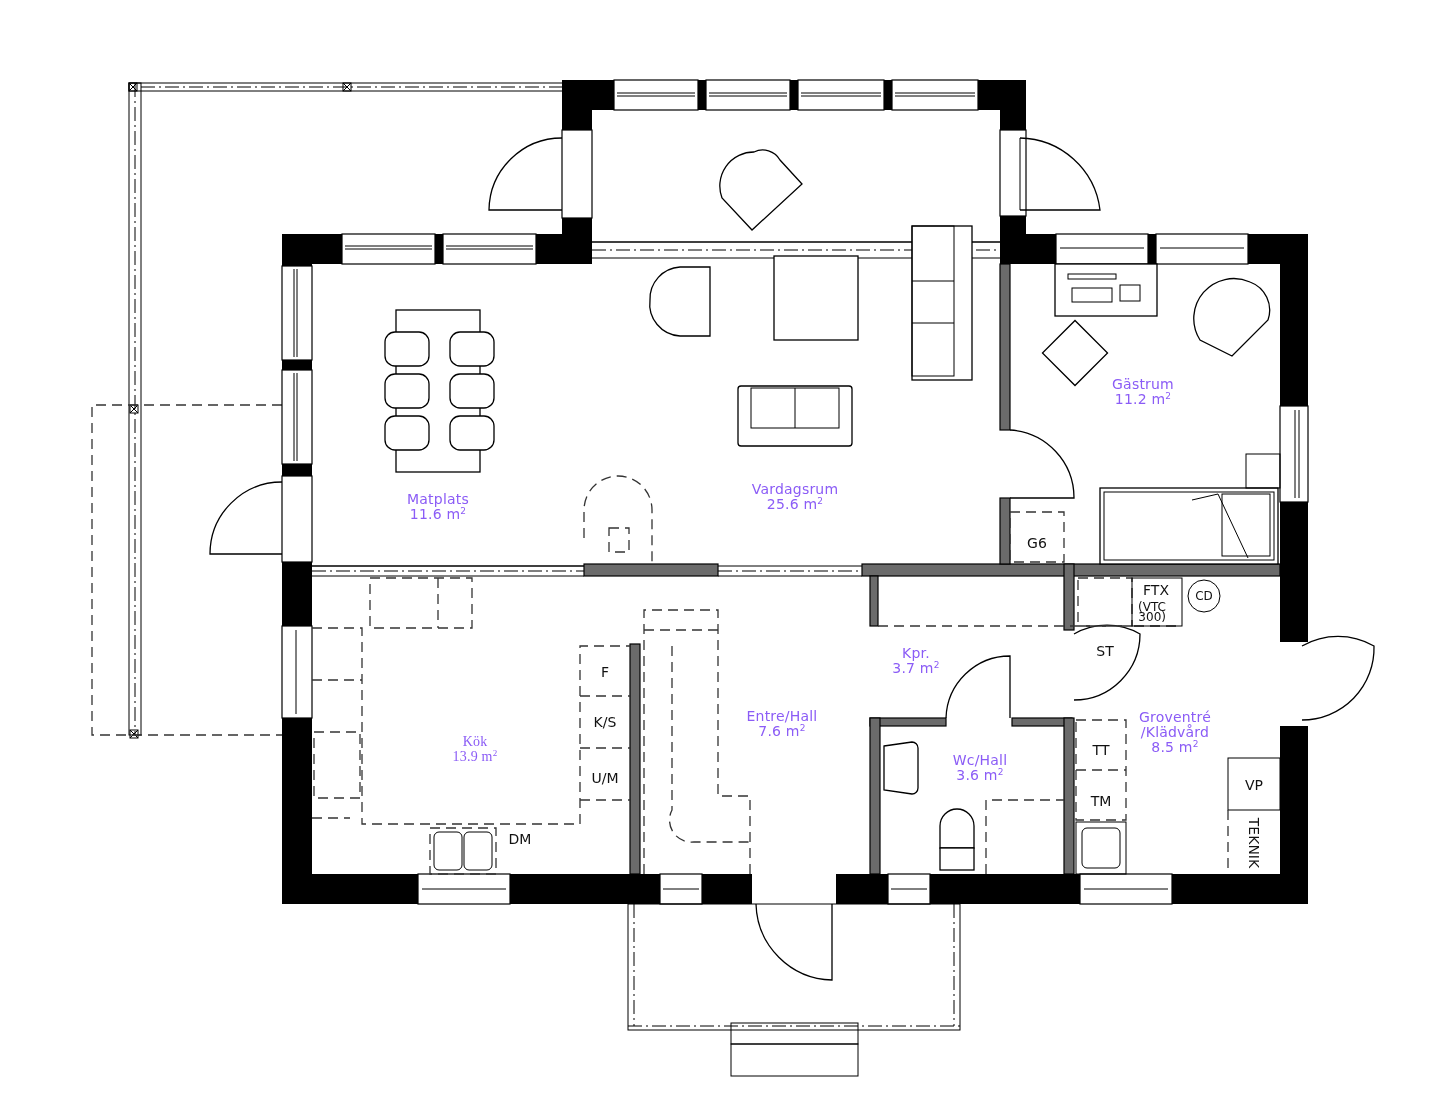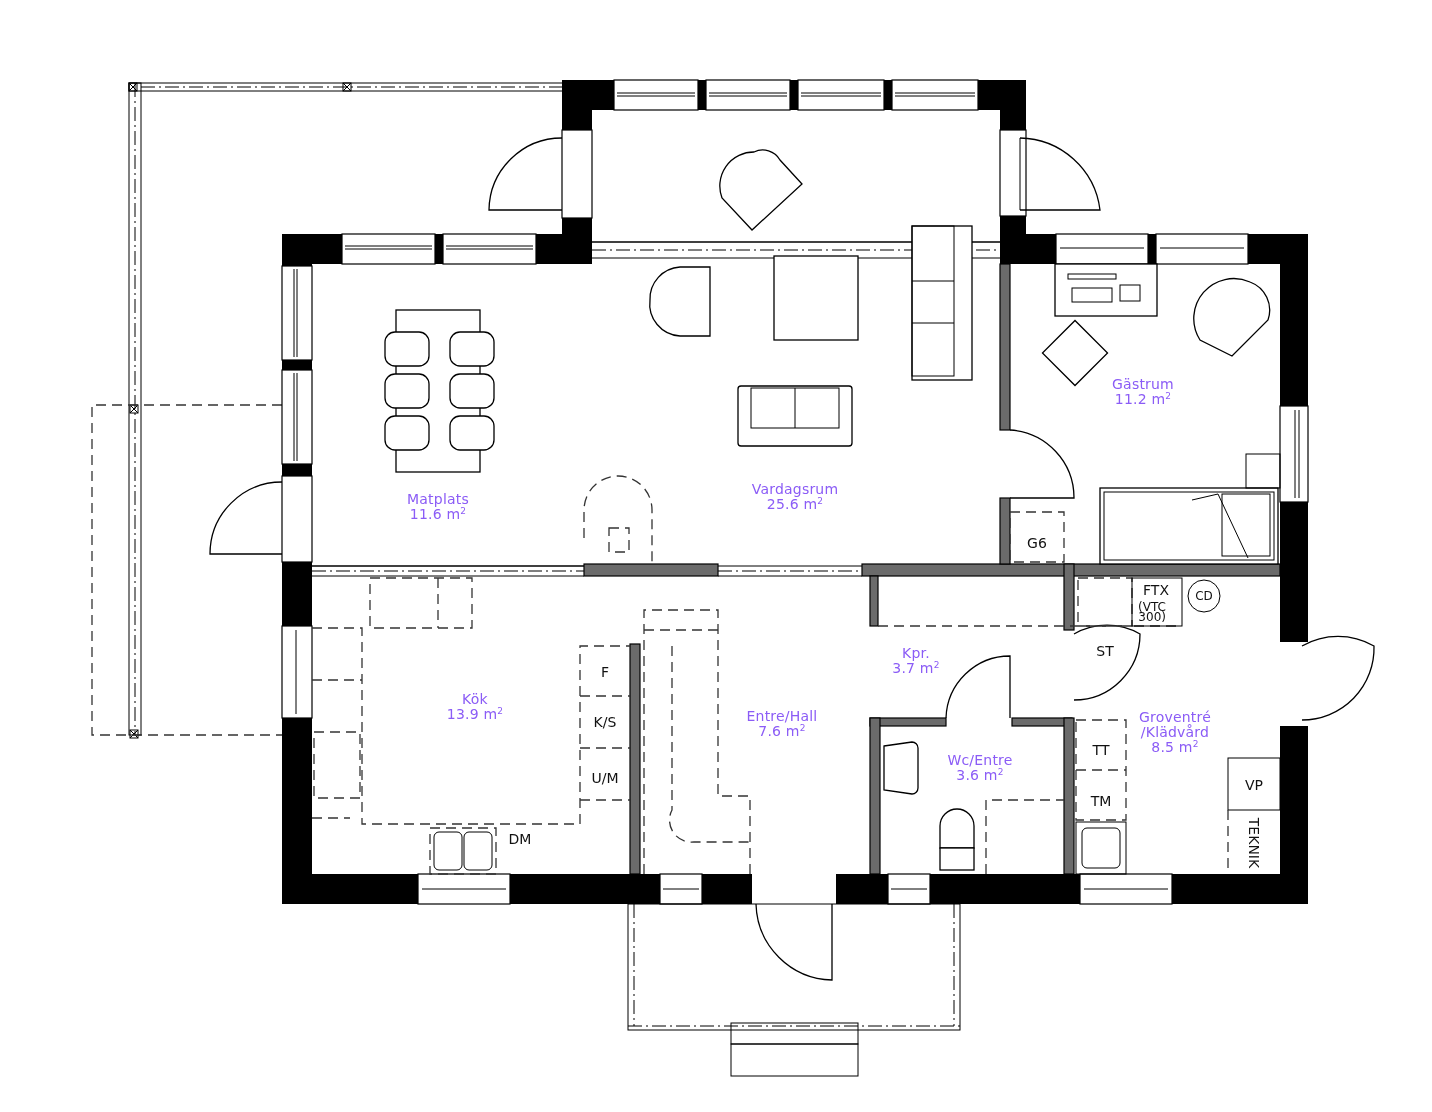--- a/index.html
+++ b/index.html
@@ -278,34 +278,34 @@
   <div><span>11.6 m</span><sup>2</sup></div>
 </div>
 <div class="label" style="left:795px; top:482px;">
   <div>Vardagsrum</div>
   <div><span>25.6 m</span><sup>2</sup></div>
 </div>
 <div class="label" style="left:1143px; top:377px;">
   <div>Gästrum</div>
   <div><span>11.2 m</span><sup>2</sup></div>
 </div>
-<div class="label" style="left:475px; top:692px;">
+<div class="label" style="left:475px; top:734px;font-family:Liberation Serif, serif;">
   <div>Kök</div>
   <div><span>13.9 m</span><sup>2</sup></div>
 </div>
 <div class="label" style="left:782px; top:709px;">
   <div>Entre/Hall</div>
   <div><span>7.6 m</span><sup>2</sup></div>
 </div>
 <div class="label" style="left:916px; top:646px;">
   <div>Kpr.</div>
   <div><span>3.7 m</span><sup>2</sup></div>
 </div>
 <div class="label" style="left:980px; top:753px;">
-  <div>Wc/Entre</div>
+  <div>Wc/Hall</div>
   <div><span>3.6 m</span><sup>2</sup></div>
 </div>
 <div class="label" style="left:1175px; top:710px;">
   <div>Groventré</div>
   <div>/Klädvård</div>
   <div><span>8.5 m</span><sup>2</sup></div>
 </div>
 
 <div class="code" style="left:1037px; top:543px;">G6</div>
 <div class="code" style="left:1105px; top:615px;margin-top:36px;">ST</div>

